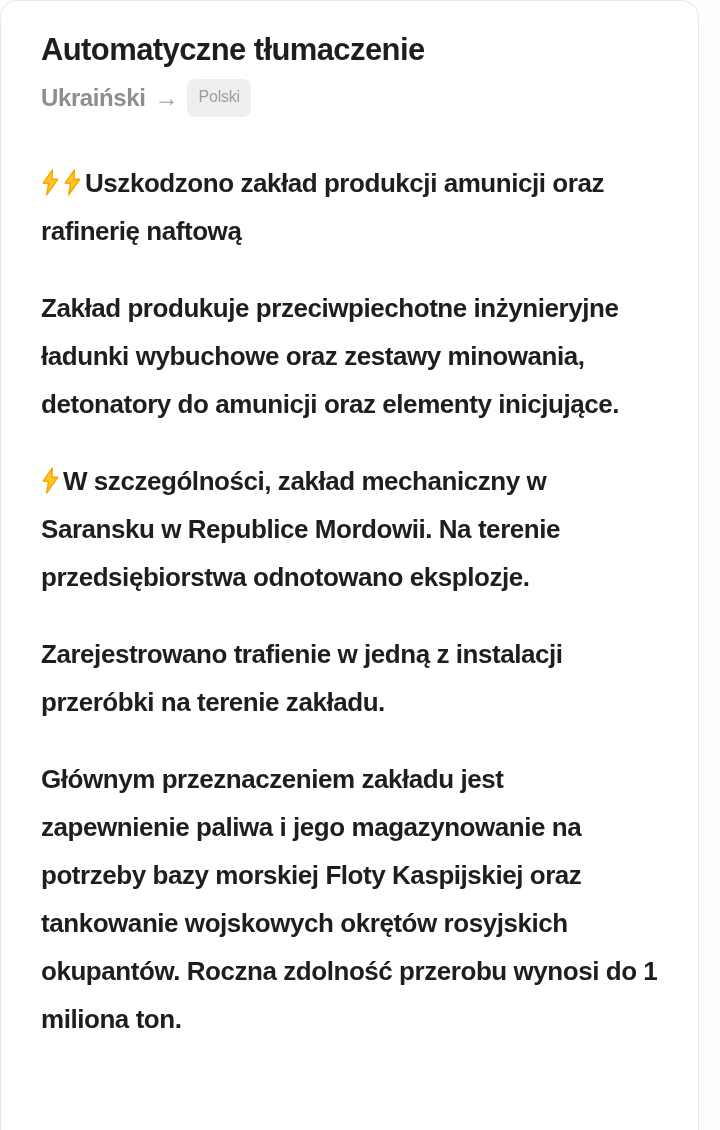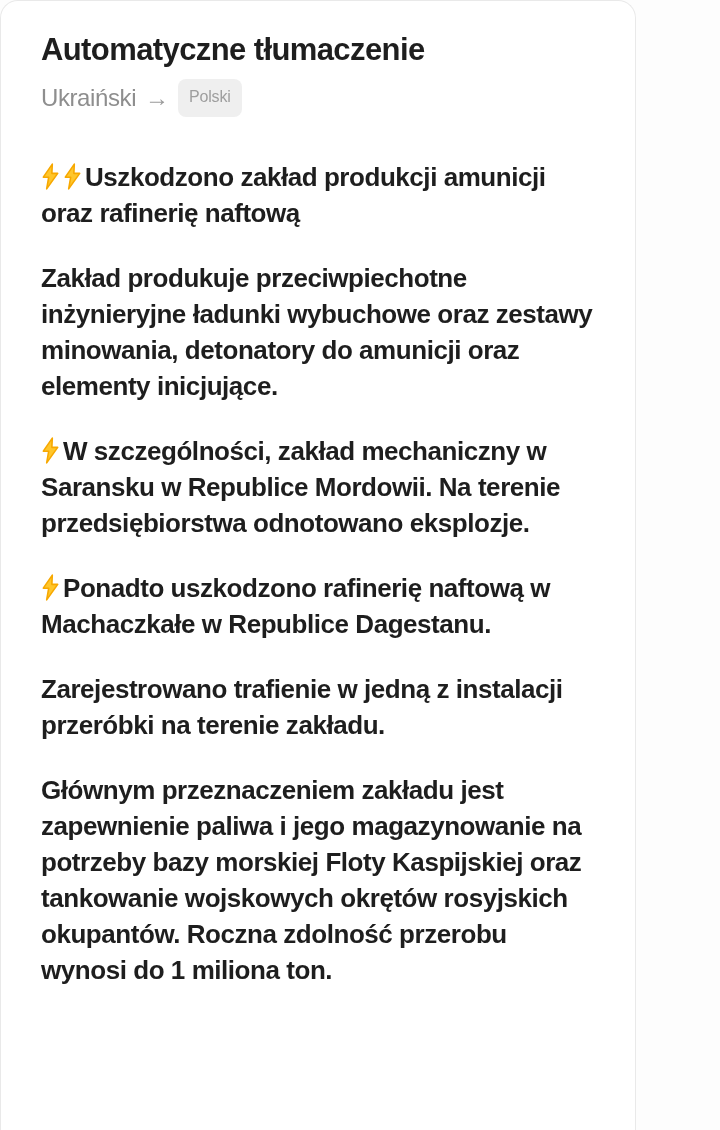--- a/index.html
+++ b/index.html
@@ -12,21 +12,21 @@
     --sheet-bg:#ffffff;
     --edge:#e9e9e9;
   }
   *{margin:0;padding:0;box-sizing:border-box;}
   html,body{background:#fdfdfd;}
   body{
     width:720px;height:1130px;overflow:hidden;
     font-family:"Liberation Sans","DejaVu Sans",sans-serif;
   }
   .sheet{
-    width:636px;height:1130px;
+    width:699px;height:1130px;
     background:var(--sheet-bg);
     border:1px solid var(--edge);
     border-bottom:none;
     border-radius:18px 18px 0 0;
     padding:30px 40px 16px 40px;
   }
   .title{
     font-size:31px;
     font-weight:700;
     letter-spacing:-0.6px;
@@ -36,21 +36,21 @@
   }
   .lang-row{
     display:flex;
     align-items:center;
     gap:9px;
     margin-bottom:42px;
     font-size:24px;
     line-height:30px;
   }
   .lang-src{
-    font-weight:400;
+    font-weight:700;
     letter-spacing:-0.4px;
     color:var(--muted);
   }
   .lang-arrow{
     color:#9a9a9a;
     font-size:24px;
   }
   .lang-badge{
     background:var(--badge-bg);
     color:var(--badge-text);
@@ -58,21 +58,21 @@
     padding:3px 11px 5px 11px;
     font-size:16px;
     letter-spacing:-0.2px;
     cursor:pointer;
   }
   .paragraphs{}
   .para{
     font-size:26px;
     font-weight:700;
     letter-spacing:-0.45px;
-    line-height:36px;
+    line-height:48px;
     color:var(--text);
     margin-bottom:29px;
   }
   .para:last-child{margin-bottom:0;}
   .bolt{
     display:inline-block;
     width:19px;height:27px;
     vertical-align:-4px;
     margin:0 3px 0 0;
   }
@@ -103,21 +103,18 @@
             <polygon points="9.6,1 1.6,12.6 6.4,12.6 4.6,23 14.4,9.2 9.2,9.2"></polygon>
           </svg></span><span class="para-text">Uszkodzono zakład produkcji amunicji oraz rafinerię naftową</span></p>
 
 
   <p class="para"><span class="para-text">Zakład produkuje przeciwpiechotne inżynieryjne ładunki wybuchowe oraz zestawy minowania, detonatory do amunicji oraz elementy inicjujące.</span></p>
 
   <p class="para"><span class="bolt"><svg viewBox="0 0 16 24" aria-hidden="true">
             <polygon points="9.6,1 1.6,12.6 6.4,12.6 4.6,23 14.4,9.2 9.2,9.2"></polygon>
           </svg></span><span class="para-text">W szczególności, zakład mechaniczny w Saransku w Republice Mordowii. Na terenie przedsiębiorstwa odnotowano eksplozje.</span></p>
 
-  <p class="para"><span class="bolt"><svg viewBox="0 0 16 24" aria-hidden="true">
-            <polygon points="9.6,1 1.6,12.6 6.4,12.6 4.6,23 14.4,9.2 9.2,9.2"></polygon>
-          </svg></span><span class="para-text">Ponadto uszkodzono rafinerię naftową w Machaczkałe w Republice Dagestanu.</span></p>
 
   <p class="para"><span class="para-text">Zarejestrowano trafienie w jedną z instalacji przeróbki na terenie zakładu.</span></p>
 
   <p class="para"><span class="para-text">Głównym przeznaczeniem zakładu jest zapewnienie paliwa i jego magazynowanie na potrzeby bazy morskiej Floty Kaspijskiej oraz tankowanie wojskowych okrętów rosyjskich okupantów. Roczna zdolność przerobu wynosi do 1 miliona ton.</span></p>
 </div>
 </div>
 
 </body></html>

